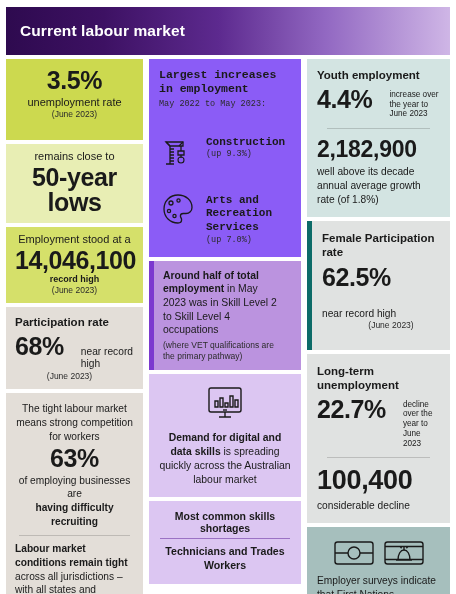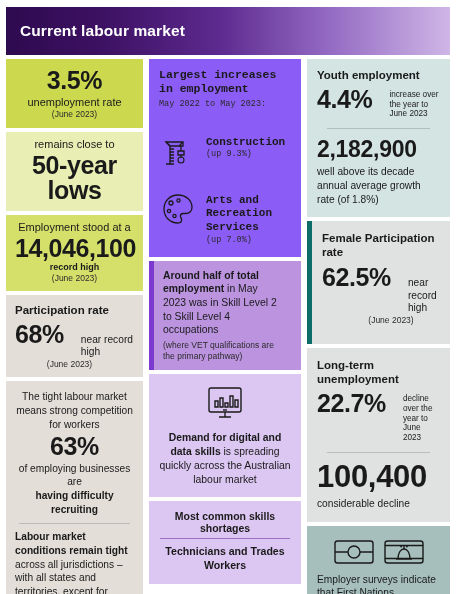--- a/index.html
+++ b/index.html
@@ -120,21 +120,21 @@
 <div class="page">
 
   <div class="header">
     <div class="header-title">Current labour market</div>
   </div>
 
   <div class="columns">
 
     <div class="col col-left">
 
-      <div class="card g-bright center" style="padding-top:9px;padding-bottom:8px;">
+      <div class="card g-bright center" style="padding-top:9px;padding-bottom:20px;">
         <div class="big-num">3.5%</div>
         <div class="lbl" style="margin-top:2px;">unemployment rate</div>
         <div class="lbl-sm">(June 2023)</div>
       </div>
 
       <div class="card g-pale center" style="padding-top:6px;padding-bottom:7px;">
         <div class="lbl">remains close to</div>
         <div class="big-num" style="margin-top:1px;">50-year lows</div>
       </div>
 
@@ -252,36 +252,36 @@
         </div>
         <div class="hr-line" style="margin:9px 10px 8px 10px;"></div>
         <div class="big-num-lg" style="font-size:23px;">2,182,900</div>
         <div class="body-t" style="margin-top:4px;">well above its decade annual average growth rate (of 1.8%)</div>
       </div>
 
       <div class="accent-card grey-lt">
         <div class="accent-bar accent-bar-teal"></div>
         <div class="accent-body" style="padding:10px 8px 19px 10px;">
           <div class="head-b">Female Participation rate</div>
-          <div class="stat-row" style="margin-top:6px;">
+          <div class="stat-row" style="margin-top:6px;flex-direction:column;">
             <div class="big-num">62.5%</div>
             <div class="note">near record high</div>
           </div>
           <div class="lbl-sm center" style="margin-left:18px;">(June 2023)</div>
         </div>
       </div>
 
       <div class="card grey-lt" style="padding:10px 10px 11px 10px;">
         <div class="head-b">Long-term unemployment</div>
         <div class="stat-row top" style="margin-top:5px;">
           <div class="big-num">22.7%</div>
           <div class="note-sm" style="padding-top:3px;">decline over the year to June 2023</div>
         </div>
         <div class="hr-line" style="margin:9px 10px 8px 10px;"></div>
-        <div class="big-num-lg" style="font-size:31px;">100,400</div>
+        <div class="big-num-lg" style="font-size:27px;">100,400</div>
         <div class="body-t" style="margin-top:4px;">considerable decline</div>
       </div>
 
       <div class="card teal-md" style="padding:9px 10px 11px 10px;">
         <div class="flag-icons">
           <span>
             <svg width="42" height="28" viewBox="0 0 42 28" fill="none" stroke="#1a1a1a" stroke-width="1.4">
               <rect x="2" y="3" width="38" height="22" rx="2.5"></rect>
               <path d="M2 14 h38"></path>
               <circle cx="21" cy="14" r="6" fill="#a6bfbd"></circle>

